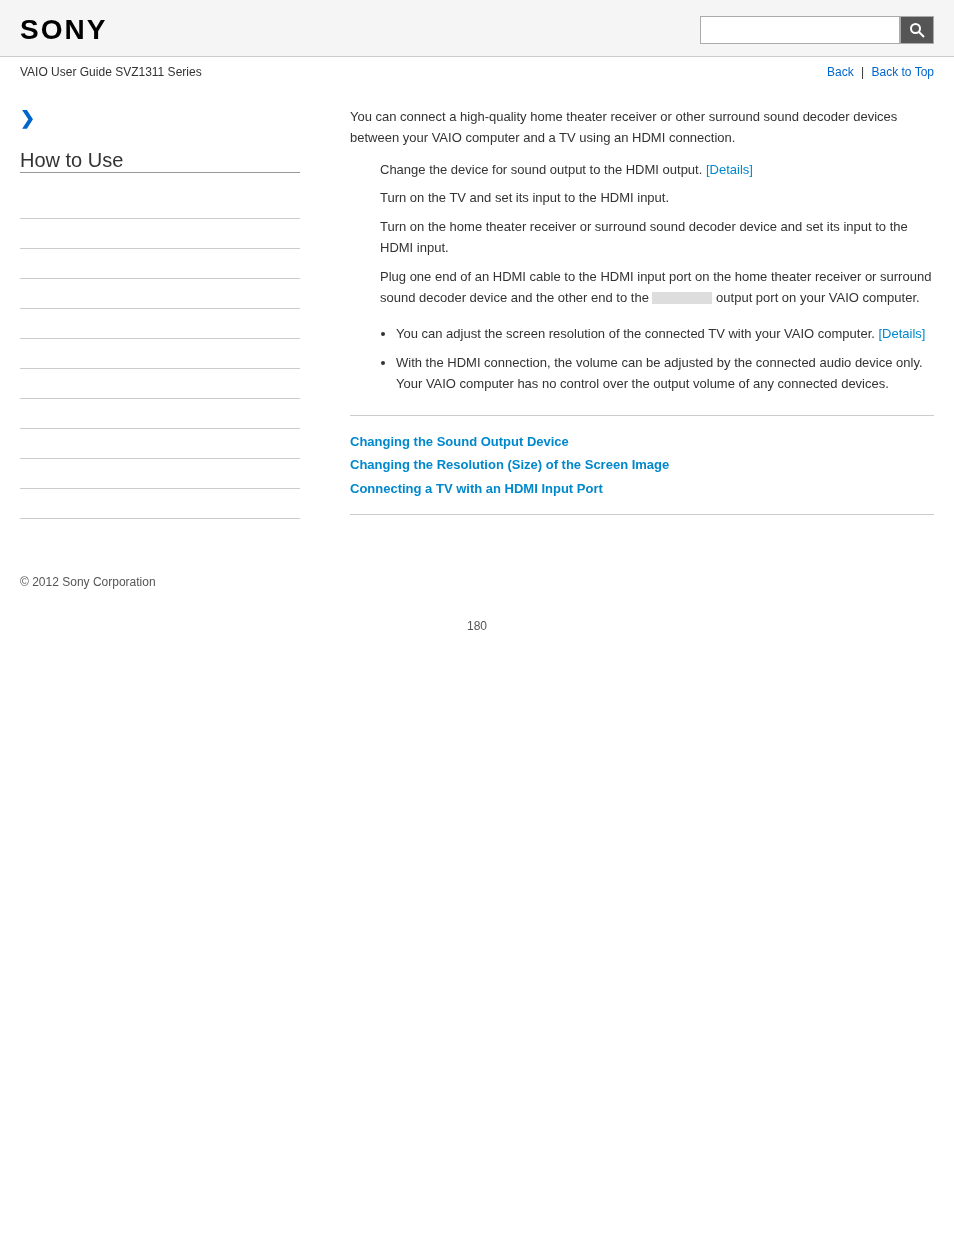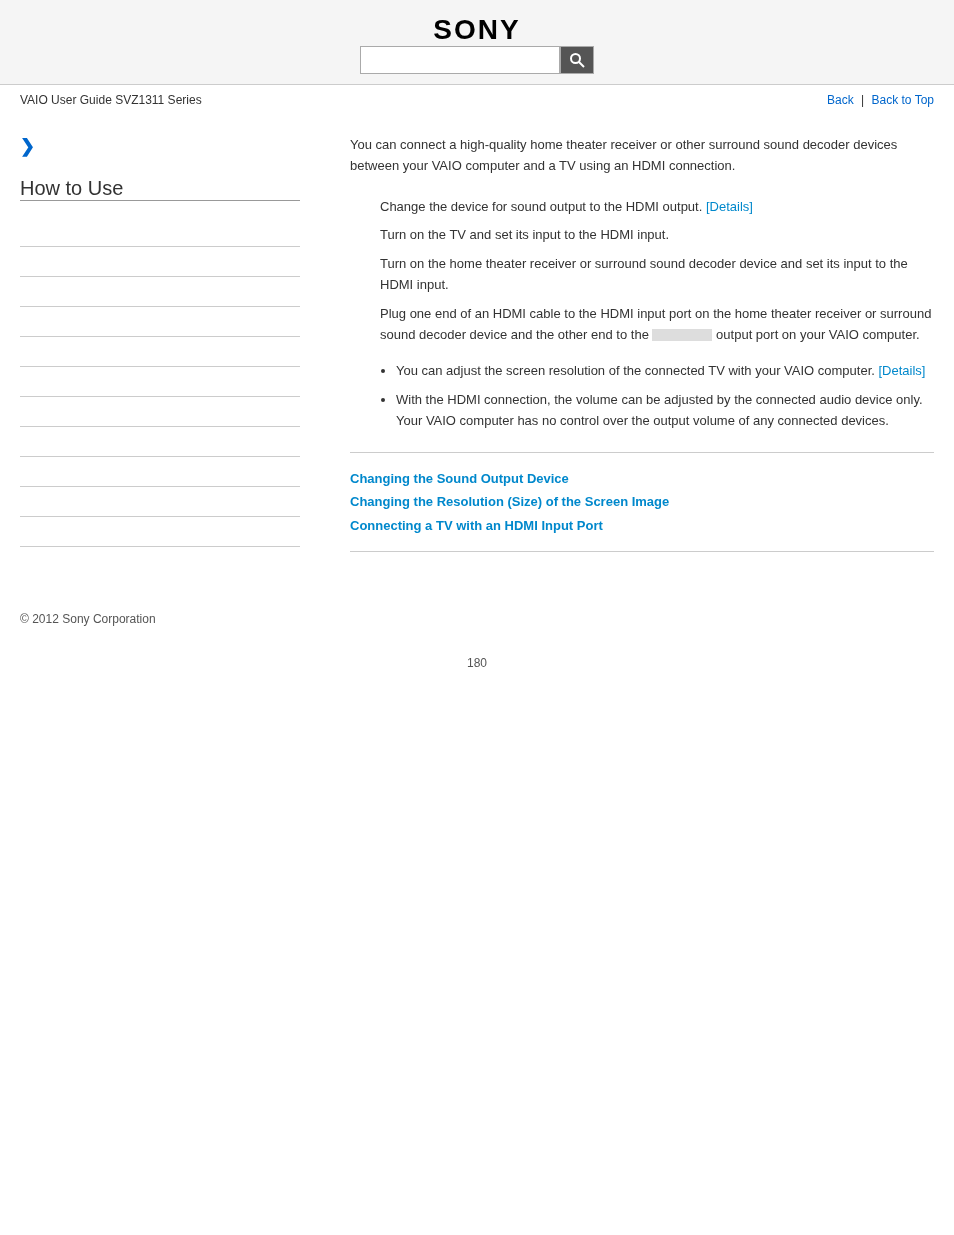--- a/index.html
+++ b/index.html
@@ -13,21 +13,20 @@
     }
 
     
     .header {
       display: flex;
       align-items: center;
       justify-content: space-between;
       padding: 14px 20px 10px 20px;
       border-bottom: 1px solid #ccc;
       background: #f5f5f5;
-      flex-direction: column;
     }
     .sony-logo {
       font-size: 28px;
       font-weight: bold;
       letter-spacing: 2px;
       color: #000;
       font-family: 'Arial Black', sans-serif;
     }
     .search-area {
       display: flex;
@@ -111,21 +110,21 @@
     .content {
       flex: 1;
       padding: 20px 0 20px 30px;
       border-left: none;
     }
 
     .content-intro {
       font-size: 13px;
       line-height: 1.6;
       color: #333;
-      margin-bottom: 20px;
+      margin-bottom: 11px;
     }
 
     .steps-list {
       list-style: none;
       margin-left: 20px;
       margin-bottom: 16px;
     }
     .steps-list li {
       font-size: 13px;
       line-height: 1.6;

